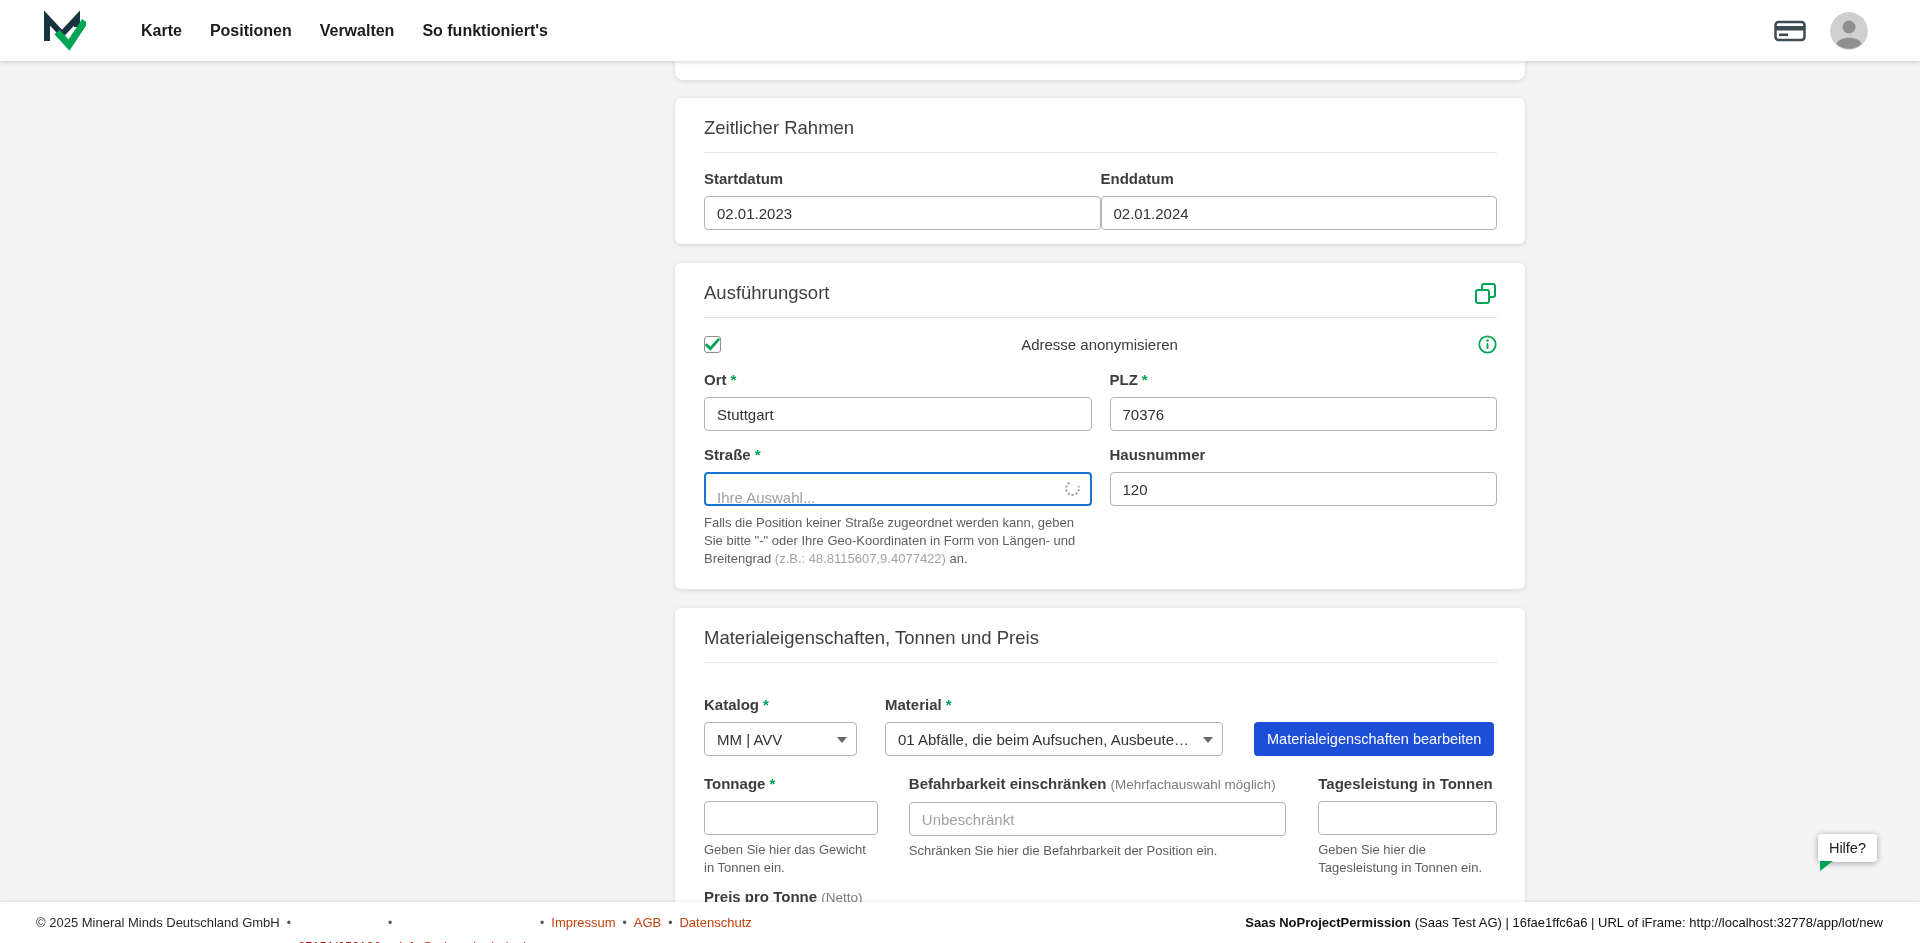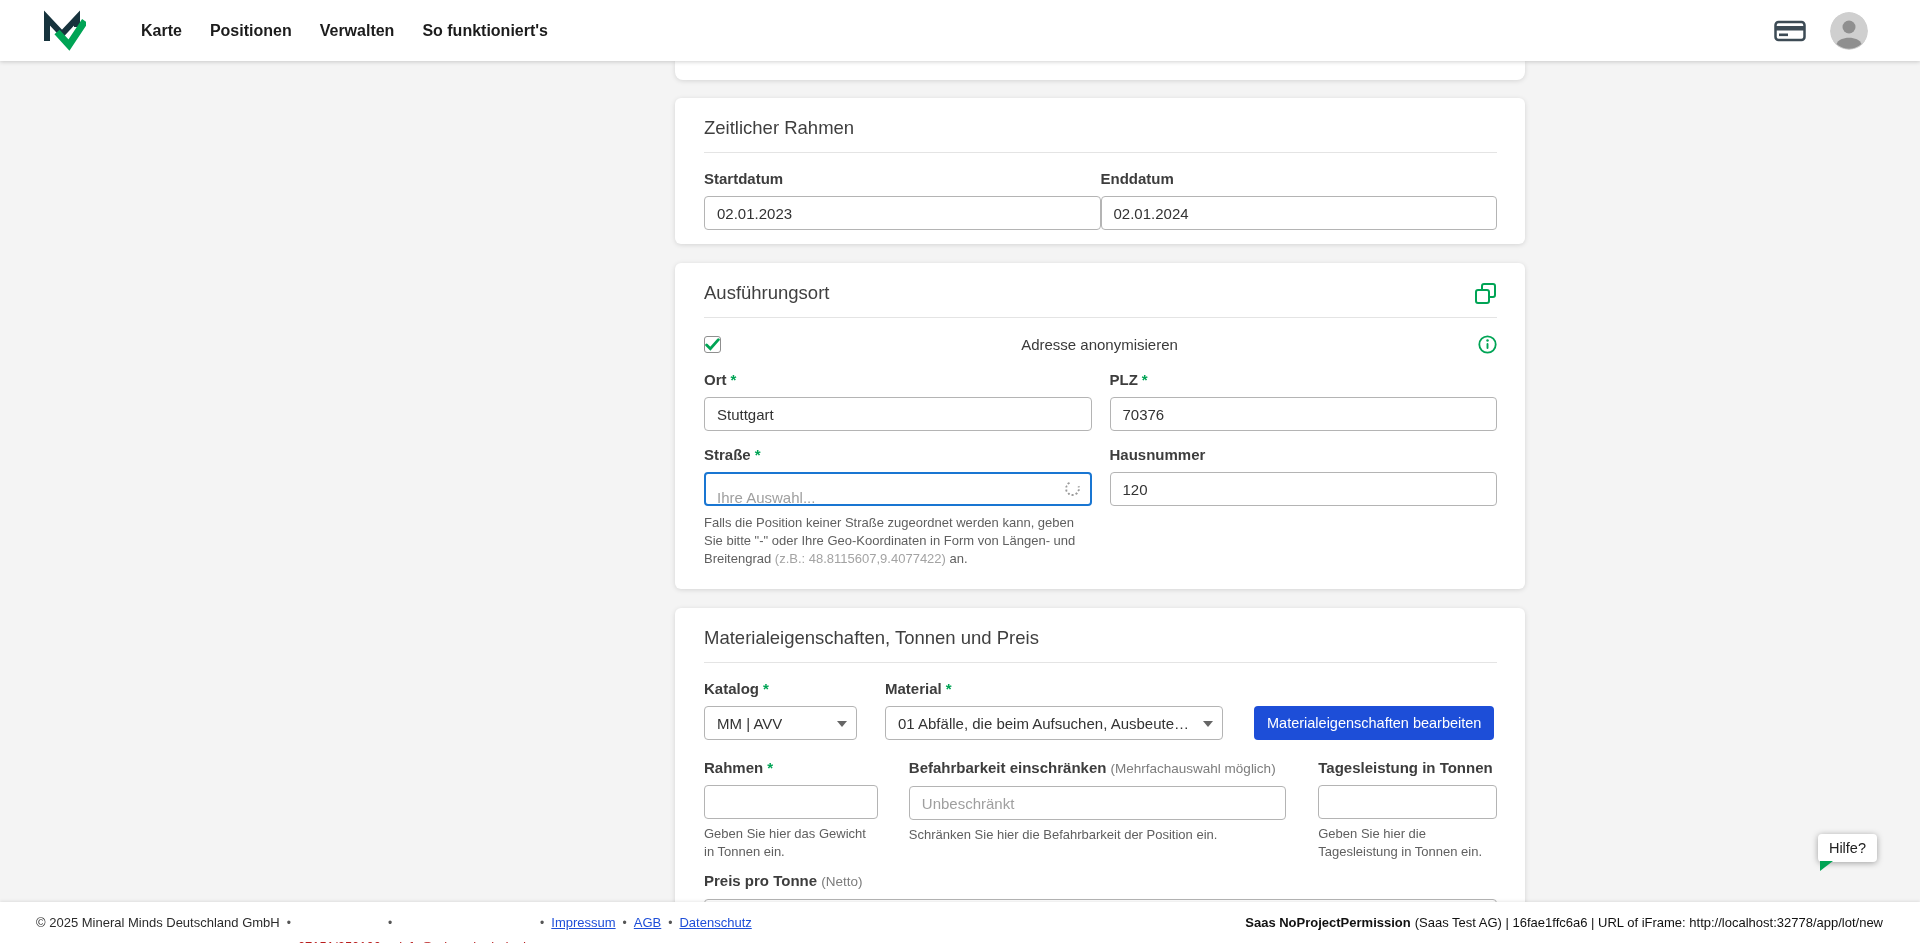--- a/index.html
+++ b/index.html
@@ -85,21 +85,21 @@
   .select-box {
     position:relative; height:34px; border:1px solid #b4b4b4; border-radius:4px; background:#fff;
     display:flex; align-items:center; padding:0 26px 0 12px; font-size:15px; color:#333; cursor:pointer;
   }
   .select-value { white-space:nowrap; overflow:hidden; text-overflow:ellipsis; }
   .caret {
     position:absolute; right:9px; top:14px; width:0; height:0;
     border-left:5px solid transparent; border-right:5px solid transparent; border-top:6px solid #666;
   }
 
-  .mat-row { display:flex; align-items:flex-end; margin-top:16px; }
+  .mat-row { display:flex; align-items:flex-end; margin-top:32px; }
   .f-katalog { width:153px; }
   .f-material { width:338px; margin-left:28px; }
   .btn-primary {
     margin-left:31px; height:34px; padding:0 13px; border:none; border-radius:4px;
     background:#1d4ed8; color:#fff; font-size:14.5px; cursor:pointer;
     font-family:"Liberation Sans", sans-serif; white-space:nowrap;
   }
   .tri-row { display:flex; margin-top:18px; align-items:flex-start; }
   .f-tonnage { width:175px; margin-right:31px; }
   .f-befahr { width:380px; margin-right:32px; }
@@ -123,21 +123,21 @@
   
   .footer {
     position:absolute; bottom:0; left:0; right:0; height:41px; background:#fff;
     box-shadow:0 -1px 3px rgba(0,0,0,.09); z-index:35;
     display:flex; align-items:center; justify-content:space-between;
     padding:0 37px 0 36px; font-size:13px; color:#2b2b2b;
   }
   .f-left { display:flex; align-items:center; gap:7px; }
   .sep::before { content:"•"; color:#555; font-size:12px; }
   a.link-green { color:#b91c1c; text-decoration:underline; cursor:pointer;margin-top:48px; }
-  a.link-gray { color:#1d4ed8; text-decoration:underline; cursor:pointer; }
+  a.link-gray { color:#c2410c; cursor:pointer; }
   .f-right { color:#111; white-space:nowrap; }
   .f-right .bold { font-weight:700; }
   .f-right .rest { margin-left:4px; }
 </style>
 </head>
 <body>
 
 <header class="navbar">
   <span class="logo">
     <svg width="44" height="42" viewBox="0 0 44 42" aria-hidden="true">
@@ -265,21 +265,21 @@
           <div class="select-box">
             <span class="select-value">01 Abfälle, die beim Aufsuchen, Ausbeuten und…</span>
             <span class="caret"></span>
           </div>
         </div>
         <button class="btn-primary">Materialeigenschaften bearbeiten</button>
       </div>
 
       <div class="tri-row">
         <div class="f-tonnage">
-          <label class="fld-label"><span>Rahmen</span><span class="req">*</span></label>
+          <label class="fld-label"><span>Tonnage</span><span class="req">*</span></label>
           <input class="text" type="text" style="">
           <div class="field-help">Geben Sie hier das Gewicht in Tonnen ein.</div>
         </div>
         <div class="f-befahr">
           <label class="fld-label"><span>Befahrbarkeit einschränken</span> <span class="hint">(Mehrfachauswahl möglich)</span></label>
           <input class="text" type="text" placeholder="Unbeschränkt" style="">
           <div class="field-help">Schränken Sie hier die Befahrbarkeit der Position ein.</div>
         </div>
         <div class="f-tages">
           <label class="fld-label">Tagesleistung in Tonnen</label>

